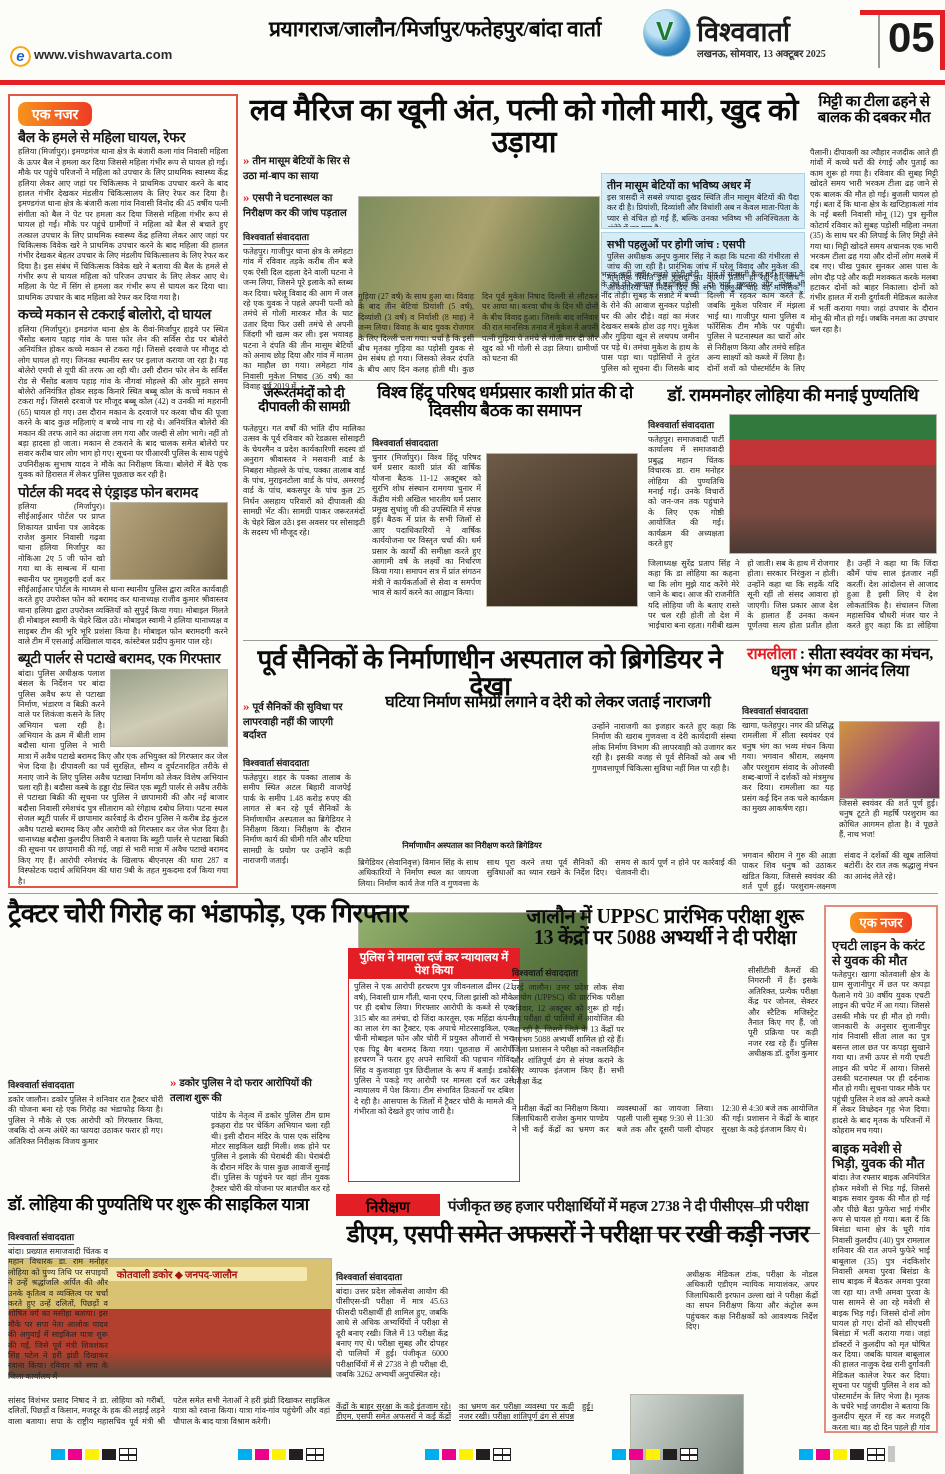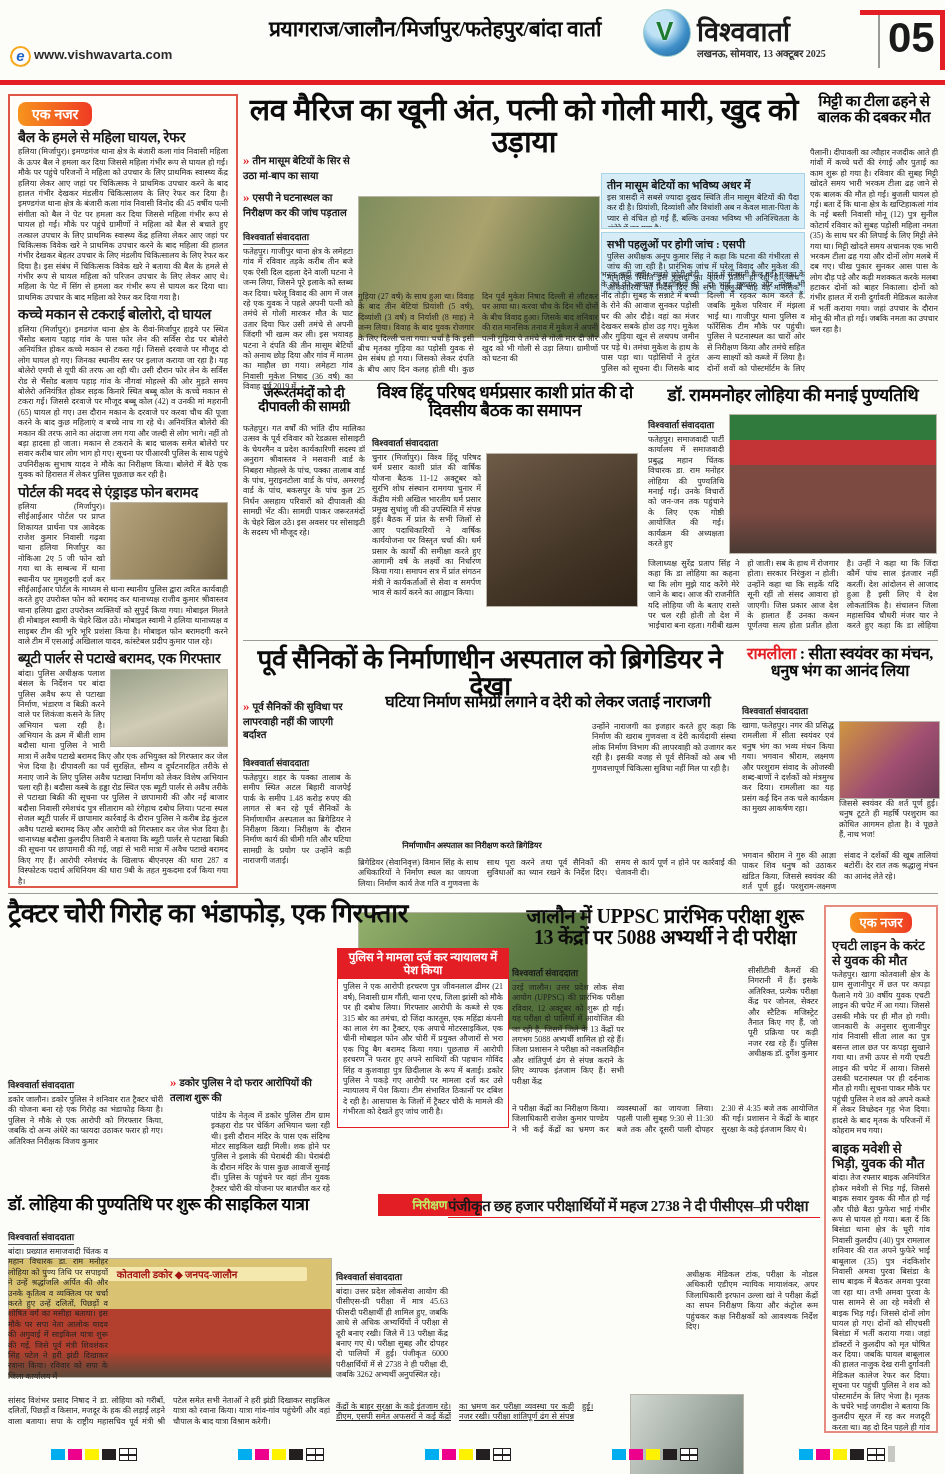--- a/index.html
+++ b/index.html
@@ -47,22 +47,22 @@
   .ph-tractor{background:linear-gradient(180deg,#d9c271 0 42%,#b3402e 42% 78%,#5c4a3a);}
   .ph-corridor{background:linear-gradient(120deg,#d2d8d2,#97a29a 60%,#707d74);}
   .float-r{float:right;margin:0 0 3px 5px;}
   .caption{font-size:8px;font-weight:bold;text-align:center;line-height:1.25;}
   
   .bluebox{background:#d6edf8;border:1px solid #a9d4e8;padding:3px 5px;margin-top:27px;}
   .bluebox .bt{font-size:11px;font-weight:bold;margin-bottom:1px;}
   .redbox{border:1.5px solid #e31e24;background:#fff;}
   .redbox-head{background:#e31e24;color:#fff;font-weight:bold;font-size:11.5px;
       padding:2px 5px;text-align:center;line-height:1.15;}
-  .label-red{background:#e31e24;color:#bef264;font-weight:bold;font-size:12px;text-align:center;
-      font-family:"Liberation Sans",sans-serif;padding:2px 0;margin-left:42px;}
+  .label-red{background:#e31e24;color:#000000;font-weight:bold;font-size:15px;text-align:center;
+      font-family:"Liberation Sans",sans-serif;padding:2px 0;}
   .strip-h{font-size:15px;font-weight:bold;letter-spacing:-0.3px;}
   .rule{background:#9a9a96;}
   
   .cmyk{display:flex;gap:3px;align-items:center;}
   .cmyk i{display:block;width:14px;height:11px;}
   .cq{background:#00aeef;} .mq{background:#ec008c;} .yq{background:#fff200;} .kq{background:#231f20;}
   .reg{width:16px;height:11px;border:1.5px solid #231f20;position:relative;background:#fff;}
   .reg:before{content:"";position:absolute;left:50%;top:0;bottom:0;width:1.5px;background:#231f20;}
   .reg:after{content:"";position:absolute;top:50%;left:0;right:0;height:1.5px;background:#231f20;}
   .graybar{width:7px;height:16px;background:#c7c7c3;}
@@ -225,47 +225,48 @@
 
   <div class="abs" style="left:8px;top:1074px;width:155px;">
     <span class="byline">विश्ववार्ता संवाददाता</span>
     <div class="body-text clip" style="height:96px;">डकोर जालौन। डकोर पुलिस ने शनिवार रात ट्रैक्टर चोरी की योजना बना रहे एक गिरोह का भंडाफोड़ किया है। पुलिस ने मौके से एक आरोपी को गिरफ्तार किया, जबकि दो अन्य अंधेरे का फायदा उठाकर फरार हो गए। अतिरिक्त निरीक्षक विजय कुमार</div>
   </div>
   <div class="abs" style="left:170px;top:1074px;width:160px;">
     <div class="bullet-item"><span class="gm">»</span><span>डकोर पुलिस ने दो फरार आरोपियों की तलाश शुरू की</span></div>
     <div class="body-text clip" style="height:84px;margin-left:41px;">पांडेय के नेतृत्व में डकोर पुलिस टीम ग्राम इकहरा रोड पर चेकिंग अभियान चला रही थी। इसी दौरान मंदिर के पास एक संदिग्ध मोटर साइकिल खड़ी मिली। शक होने पर पुलिस ने इलाके की घेराबंदी की। घेराबंदी के दौरान मंदिर के पास कुछ आवाजें सुनाई दीं। पुलिस के पहुंचने पर वहां तीन युवक ट्रैक्टर चोरी की योजना पर बातचीत कर रहे थे।</div>
   </div>
 
-  <div class="abs redbox" style="left:337px;top:948px;width:172px;height:180px;box-sizing:border-box;">
+  <div class="abs redbox" style="left:348px;top:948px;width:172px;height:234px;box-sizing:border-box;">
     <div class="redbox-head">पुलिस ने मामला दर्ज कर न्यायालय में पेश किया</div>
     <div class="body-text clip" style="padding:3px 5px;height:200px;">पुलिस ने एक आरोपी हरचरण पुत्र जीवनलाल ढीमर (21 वर्ष), निवासी ग्राम गौंती, थाना एरच, जिला झांसी को मौके पर ही दबोच लिया। गिरफ्तार आरोपी के कब्जे से एक 315 बोर का तमंचा, दो जिंदा कारतूस, एक महिंद्रा कंपनी का लाल रंग का ट्रैक्टर, एक अपाचे मोटरसाइकिल, एक चीनी मोबाइल फोन और चोरी में प्रयुक्त औजारों से भरा एक पिट्ठू बैग बरामद किया गया। पूछताछ में आरोपी हरचरण ने फरार हुए अपने साथियों की पहचान गोविंद सिंह व कुशवाहा पुत्र छिदीलाल के रूप में बताई। डकोर पुलिस ने पकड़े गए आरोपी पर मामला दर्ज कर उसे न्यायालय में पेश किया। टीम संभावित ठिकानों पर दबिश दे रही है। आसपास के जिलों में ट्रैक्टर चोरी के मामले की गंभीरता को देखते हुए जांच जारी है।</div>
   </div>
 
   <div class="abs hl center" style="left:512px;top:906px;width:306px;font-size:20px;">
     <div>जालौन में UPPSC प्रारंभिक परीक्षा शुरू</div>
     <div>13 केंद्रों पर 5088 अभ्यर्थी ने दी परीक्षा</div>
   </div>
   <div class="abs" style="left:512px;top:962px;width:112px;">
     <span class="byline">विश्ववार्ता संवाददाता</span>
     <div class="body-text clip" style="height:128px;">उरई जालौन। उत्तर प्रदेश लोक सेवा आयोग (UPPSC) की प्रारंभिक परीक्षा रविवार, 12 अक्टूबर को शुरू हो गई। यह परीक्षा दो पालियों में आयोजित की जा रही है, जिसमें जिले के 13 केंद्रों पर लगभग 5088 अभ्यर्थी शामिल हो रहे हैं। जिला प्रशासन ने परीक्षा को नकलविहीन और शांतिपूर्ण ढंग से संपन्न कराने के लिए व्यापक इंतजाम किए हैं। सभी परीक्षा केंद्र</div>
   </div>
   <div class="abs photo ph-corridor" style="left:630px;top:966px;width:112px;height:108px;"></div>
   <div class="abs body-text clip" style="left:748px;top:966px;width:70px;height:128px;">सीसीटीवी कैमरों की निगरानी में हैं। इसके अतिरिक्त, प्रत्येक परीक्षा केंद्र पर जोनल, सेक्टर और स्टैटिक मजिस्ट्रेट तैनात किए गए हैं, जो पूरी प्रक्रिया पर कड़ी नजर रख रहे हैं। पुलिस अधीक्षक डॉ. दुर्गेश कुमार</div>
-  <div class="abs cols3 body-text clip" style="left:512px;top:1104px;width:306px;height:80px;">ने परीक्षा केंद्रों का निरीक्षण किया। जिलाधिकारी राजेश कुमार पाण्डेय ने भी कई केंद्रों का भ्रमण कर व्यवस्थाओं का जायजा लिया। पहली पाली सुबह 9:30 से 11:30 बजे तक और दूसरी पाली दोपहर 2:30 से 4:35 बजे तक आयोजित की गई। प्रशासन ने केंद्रों के बाहर सुरक्षा के कड़े इंतजाम किए थे।</div>
+  <div class="abs cols3 body-text clip" style="left:512px;top:1104px;width:306px;height:80px;">ने परीक्षा केंद्रों का निरीक्षण किया। जिलाधिकारी राजेश कुमार पाण्डेय ने भी कई केंद्रों का भ्रमण कर व्यवस्थाओं का जायजा लिया। पहली पाली सुबह 9:30 से 11:30 बजे तक और दूसरी पाली दोपहर 12:30 से 4:30 बजे तक आयोजित की गई। प्रशासन ने केंद्रों के बाहर सुरक्षा के कड़े इंतजाम किए थे।</div>
 
   <div class="abs hl" style="left:8px;top:1196px;width:340px;font-size:17px;">डॉ. लोहिया की पुण्यतिथि पर शुरू की साइकिल यात्रा</div>
   <div class="abs" style="left:8px;top:1226px;width:100px;">
     <span class="byline">विश्ववार्ता संवाददाता</span>
     <div class="body-text clip" style="height:172px;">बांदा। प्रख्यात समाजवादी चिंतक व महान विचारक डा. राम मनोहर लोहिया को पुण्य तिथि पर सपाइयों ने उन्हें श्रद्धांजलि अर्पित की और उनके कृतित्व व व्यक्तित्व पर चर्चा करते हुए उन्हें दलितों, पिछड़ों व शोषित वर्ग का मसीहा बताया। इस मौके पर सपा नेता आलोक यादव की अगुवाई में साइकिल यात्रा शुरू की गई, जिसे पूर्व मंत्री शिवशंकर सिंह पटेल ने हरी झंडी दिखाकर रवाना किया। रविवार को सपा के जिला कार्यालय में</div>
   </div>
 
   <div class="abs cols2 body-text clip" style="left:8px;top:1396px;width:322px;height:44px;">सांसद विशंभर प्रसाद निषाद ने डा. लोहिया को गरीबों, दलितों, पिछड़ों व किसान, मजदूर के हक की लड़ाई लड़ने वाला बताया। सपा के राष्ट्रीय महासचिव पूर्व मंत्री श्री पटेल समेत सभी नेताओं ने हरी झंडी दिखाकर साइकिल यात्रा को रवाना किया। यात्रा गांव-गांव पहुंचेगी और वहां चौपाल के बाद यात्रा विश्राम करेगी।</div>
 
   <div class="abs label-red" style="left:336px;top:1194px;width:104px;height:22px;box-sizing:border-box;">निरीक्षण</div>
-  <div class="abs strip-h" style="left:448px;top:1195px;width:372px;border-bottom:1.5px solid #e31e24;padding-bottom:2px;">पंजीकृत छह हजार परीक्षार्थियों में महज 2738 ने दी पीसीएस–प्री परीक्षा</div>
+  <div class="abs strip-h" style="left:448px;top:1195px;width:372px;border-bottom:1.5px solid #e31e24;padding-bottom:18px;">पंजीकृत छह हजार परीक्षार्थियों में महज 2738 ने दी पीसीएस–प्री परीक्षा</div>
+  <div class="abs hl center" style="left:336px;top:1222px;width:484px;font-size:24px;">डीएम, एसपी समेत अफसरों ने परीक्षा पर रखी कड़ी नजर</div>
   <div class="abs" style="left:336px;top:1266px;width:112px;">
     <span class="byline">विश्ववार्ता संवाददाता</span>
     <div class="body-text clip" style="height:120px;">बांदा। उत्तर प्रदेश लोकसेवा आयोग की पीसीएस-प्री परीक्षा में मात्र 45.63 फीसदी परीक्षार्थी ही शामिल हुए, जबकि आधे से अधिक अभ्यर्थियों ने परीक्षा से दूरी बनाए रखी। जिले में 13 परीक्षा केंद्र बनाए गए थे। परीक्षा सुबह और दोपहर दो पालियों में हुई। पंजीकृत 6000 परीक्षार्थियों में से 2738 ने ही परीक्षा दी, जबकि 3262 अभ्यर्थी अनुपस्थित रहे।</div>
   </div>
 
   <div class="abs body-text clip" style="left:686px;top:1270px;width:132px;height:126px;">अधीक्षक मेडिकल टांक, परीक्षा के नोडल अधिकारी एडीएम न्यायिक मायाशंकर, अपर जिलाधिकारी इरफान उल्ला खां ने परीक्षा केंद्रों का सघन निरीक्षण किया और कंट्रोल रूम पहुंचकर कक्ष निरीक्षकों को आवश्यक निर्देश दिए।</div>
   <div class="abs cols4 body-text clip" style="left:336px;top:1402px;width:484px;height:38px;text-decoration:underline;">केंद्रों के बाहर सुरक्षा के कड़े इंतजाम रहे। डीएम, एसपी समेत अफसरों ने कई केंद्रों का भ्रमण कर परीक्षा व्यवस्था पर कड़ी नजर रखी। परीक्षा शांतिपूर्ण ढंग से संपन्न हुई।</div>
 
   <div class="abs najar-box clip" style="left:824px;top:905px;width:114px;height:528px;padding:5px 6px;box-sizing:border-box;border-color:#e58b80;">
     <div class="center"><span class="najar-tab" style="font-size:13px;padding:1px 10px 2px;">एक नजर</span></div>

